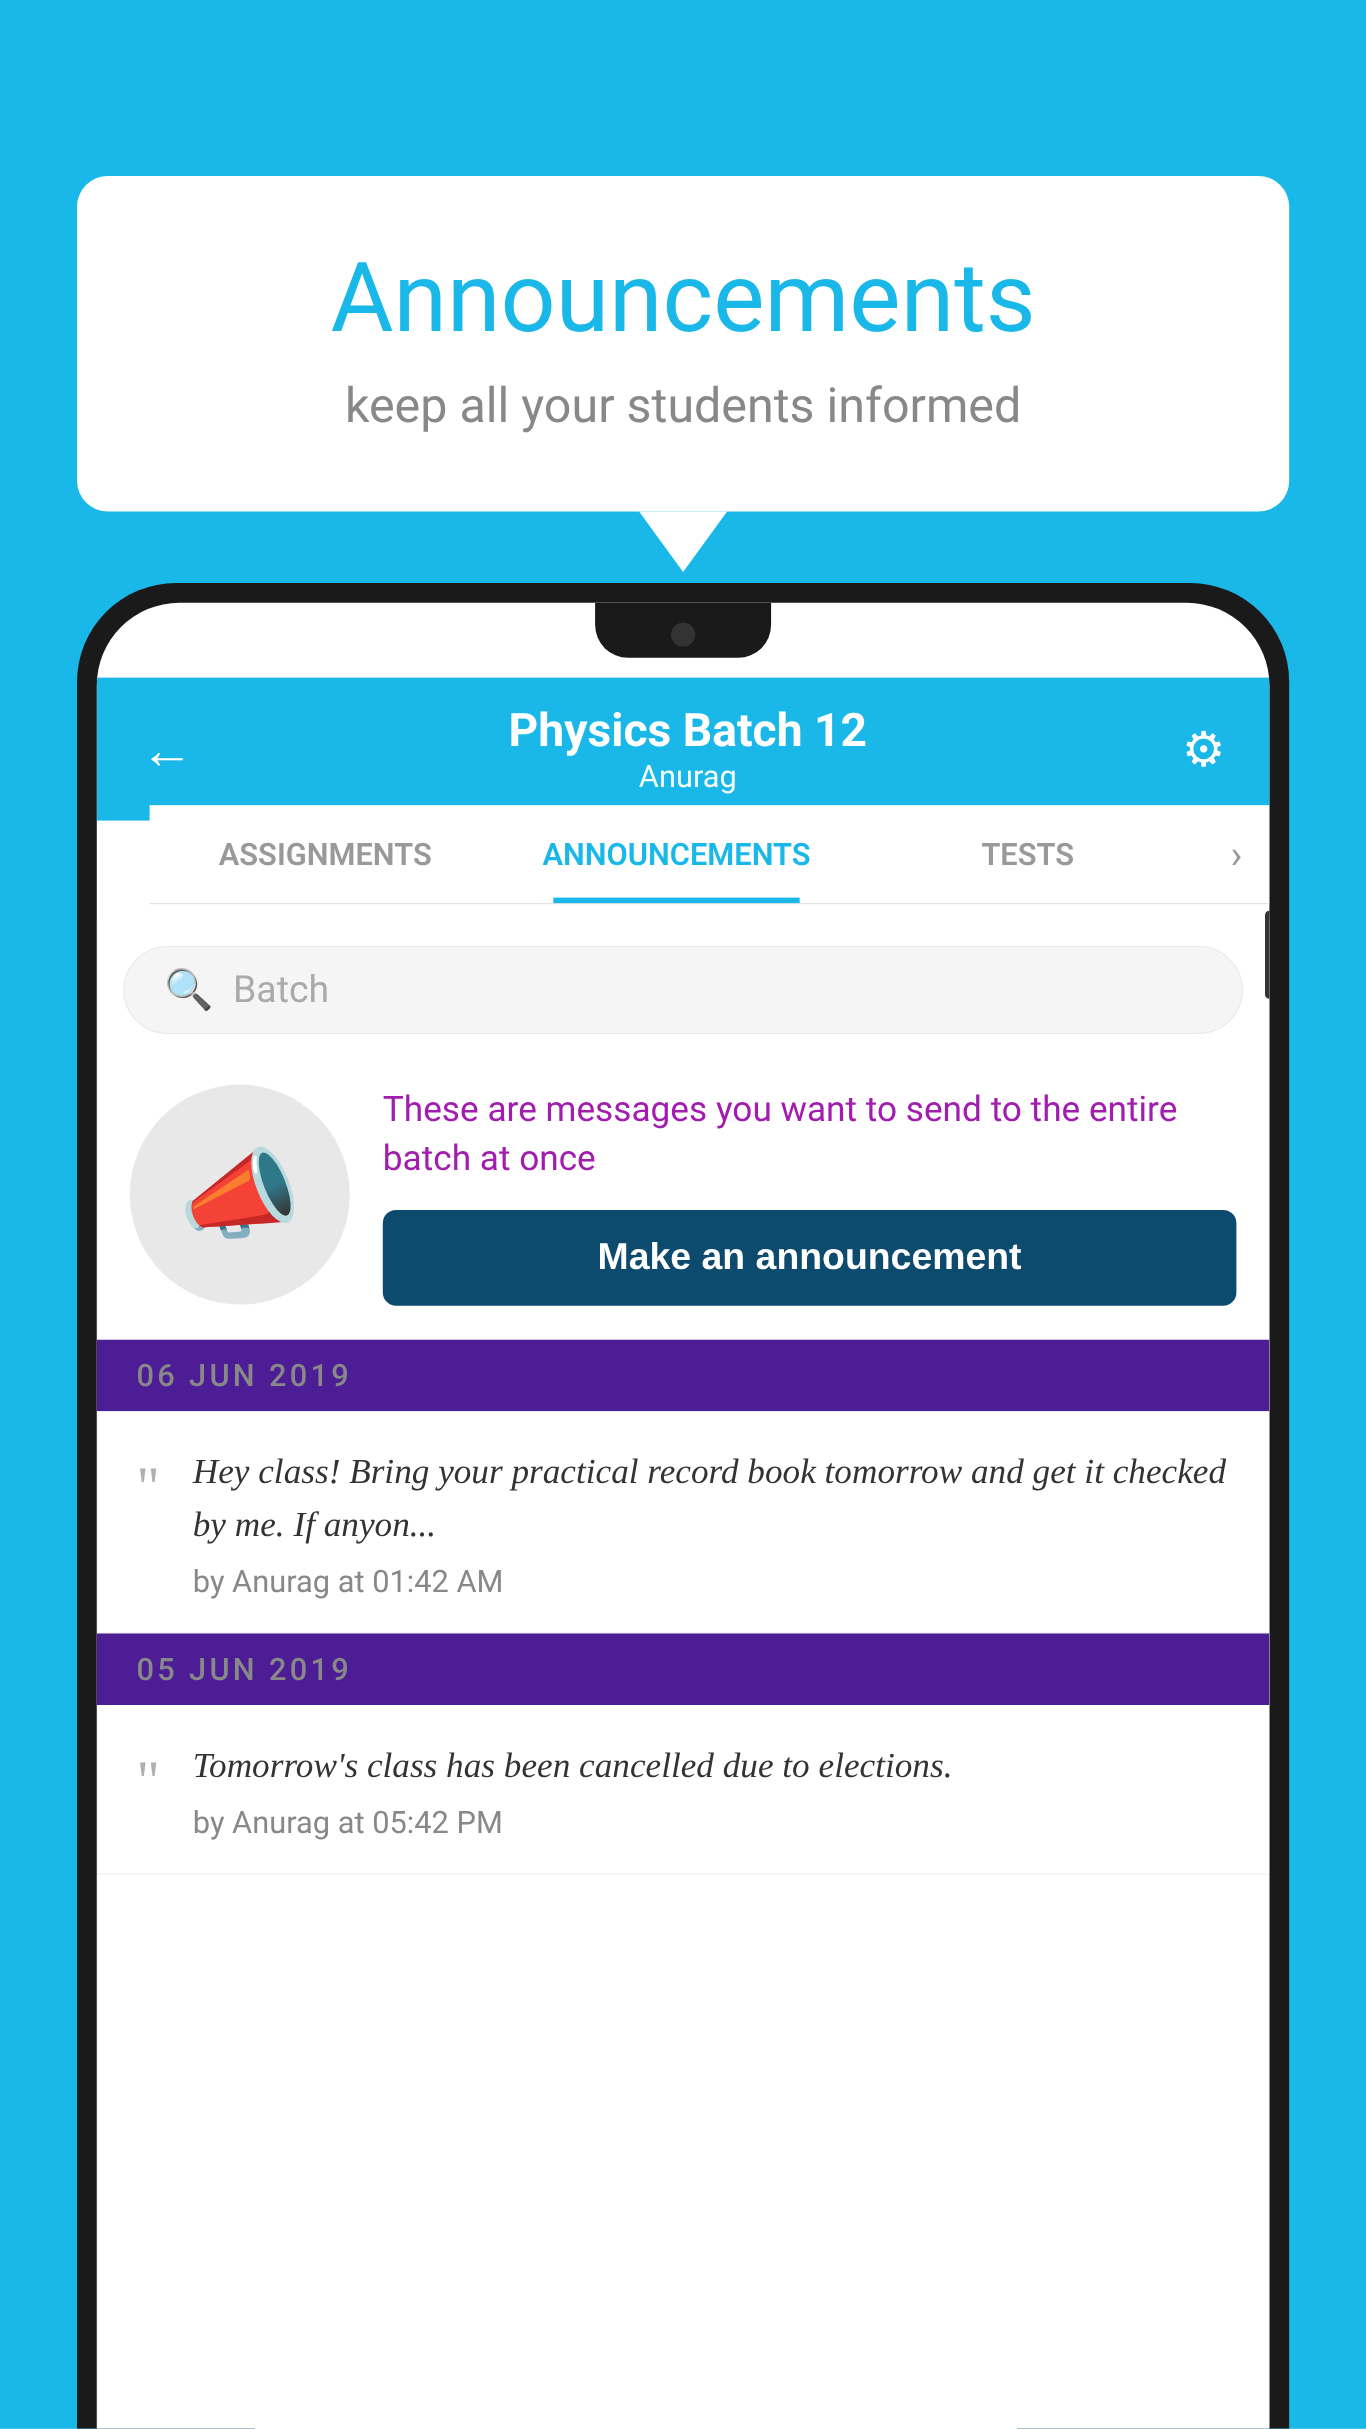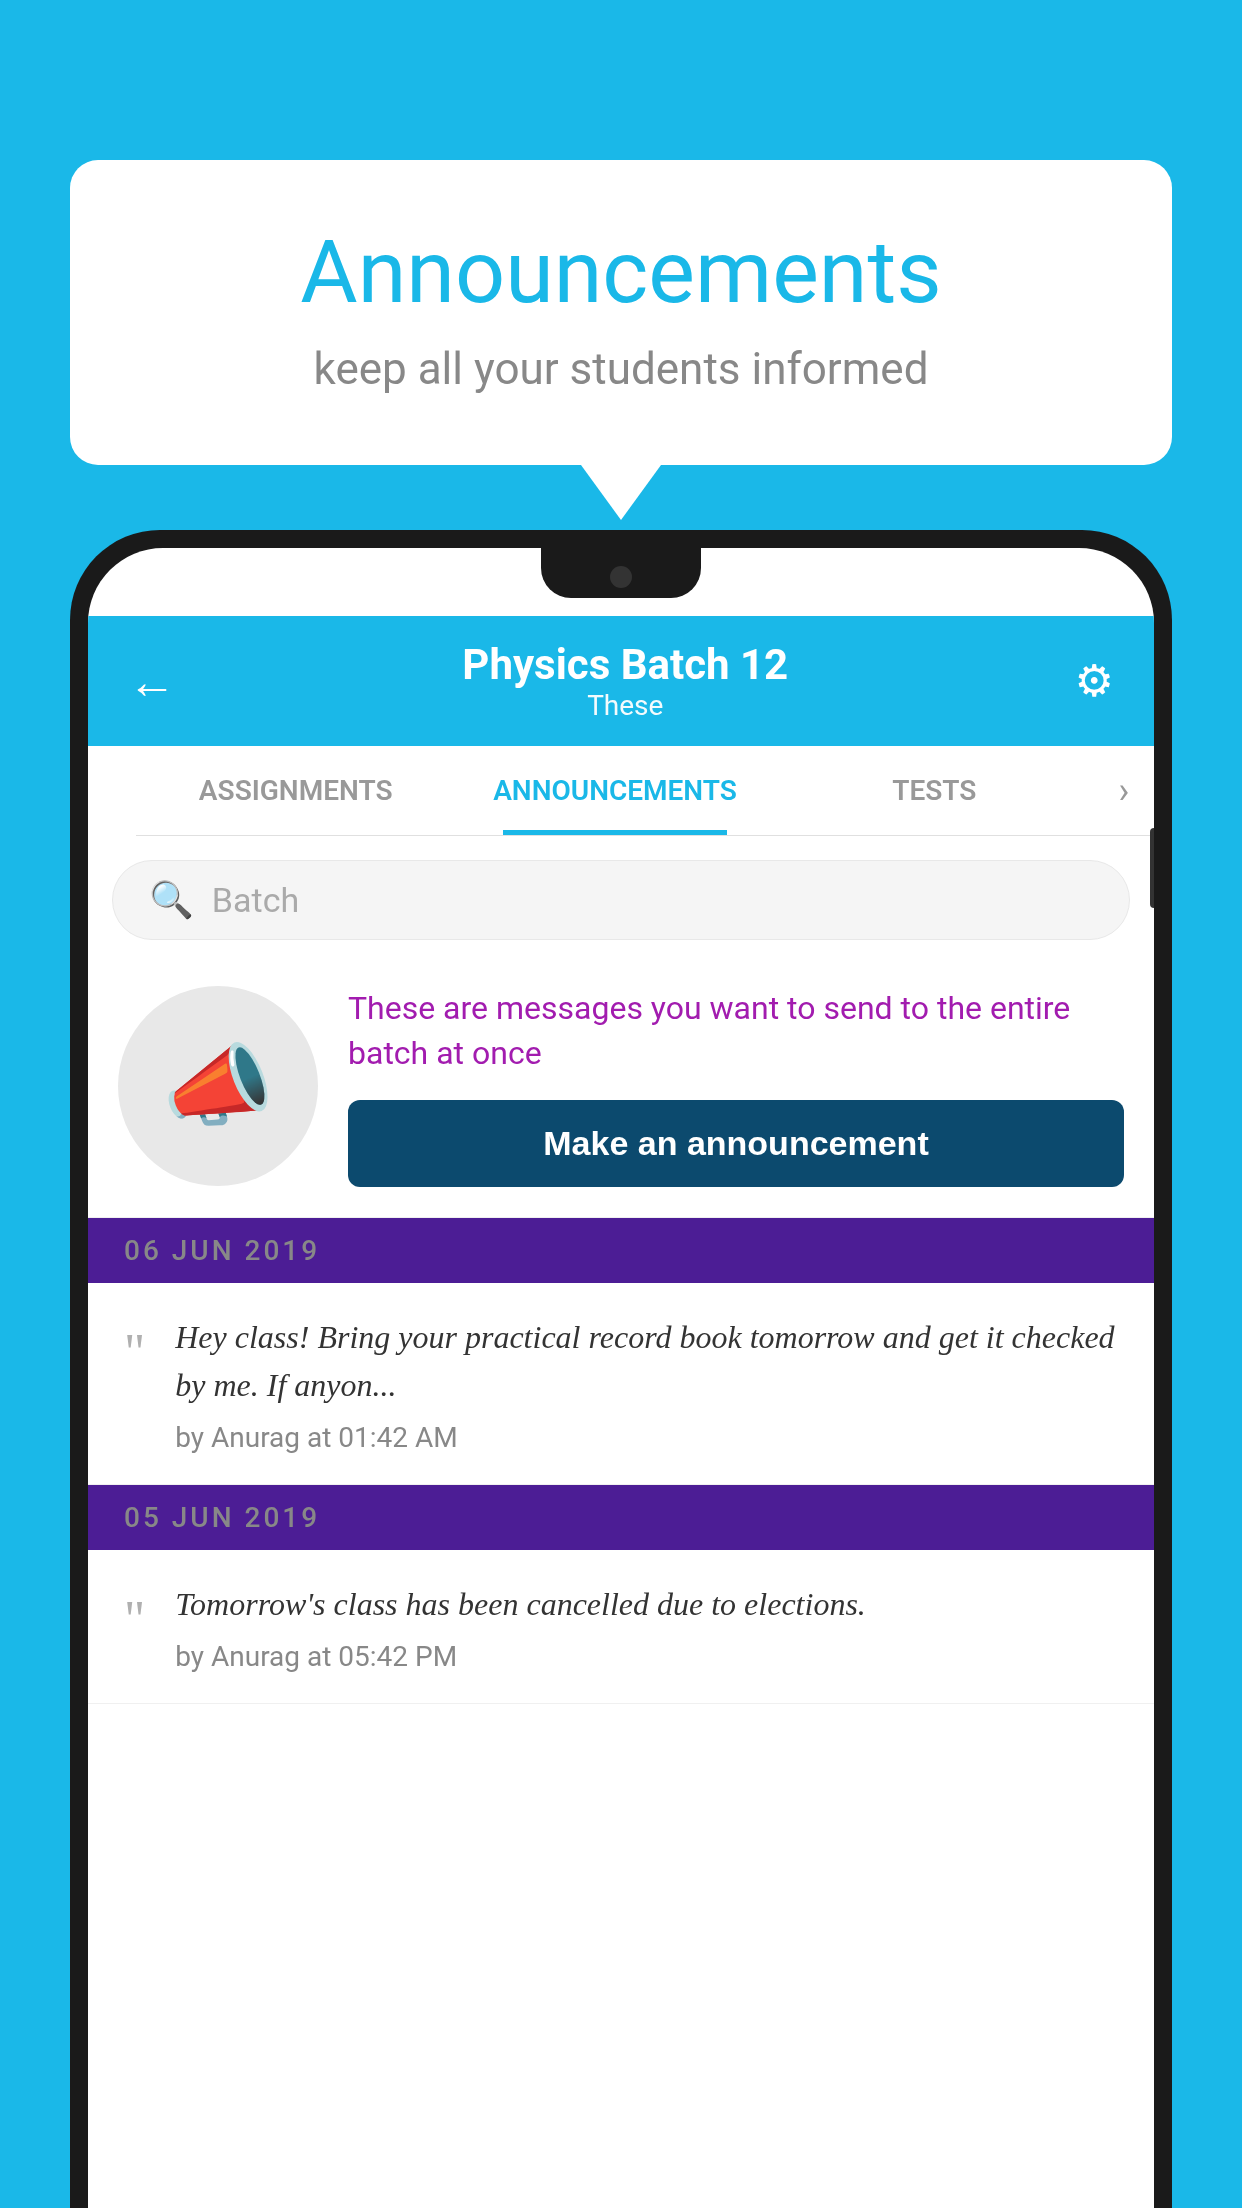--- a/index.html
+++ b/index.html
@@ -171,21 +171,21 @@
 
     .settings-btn {
       color: white;
       font-size: 44px;
       cursor: pointer;
     }
 
     
     .tabs-bar {
       position: absolute;
-      top: 198px;
+      top: 184px;
       left: 0;
       right: 0;
       height: 90px;
       background: white;
       display: flex;
       align-items: center;
       border-bottom: 1px solid #e0e0e0;
       margin-left: 48px;
     }
 
@@ -384,21 +384,21 @@
         <span class="status-icon">▼</span>
         <span class="status-icon">▲</span>
         <span class="status-icon">▮</span>
       </div>
     </div>
 
     <div class="app-header">
       <span class="back-btn">←</span>
       <div class="header-center">
         <div class="header-title">Physics Batch 12</div>
-        <div class="header-subtitle">These</div>
+        <div class="header-subtitle">Anurag</div>
       </div>
       <span class="settings-btn">⚙</span>
     </div>
 
     <div class="tabs-bar">
       <div class="tab">
         <span>ASSIGNMENTS</span>
       </div>
       <div class="tab active">
         <span>ANNOUNCEMENTS</span>

